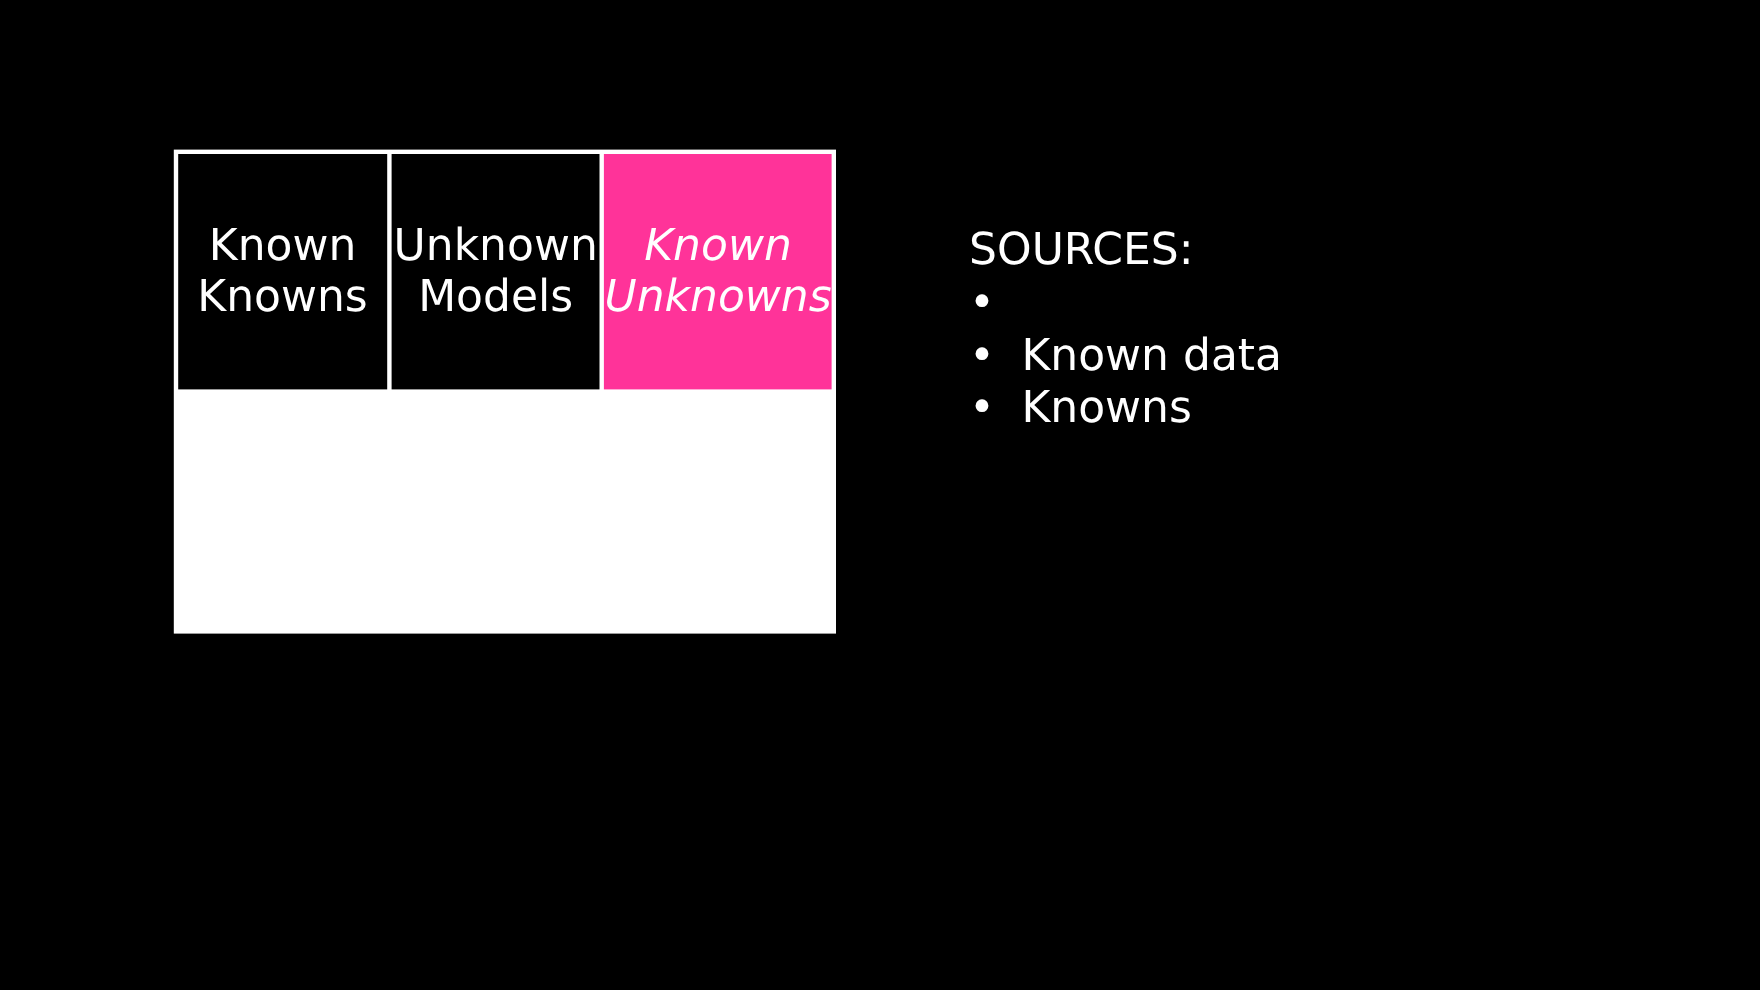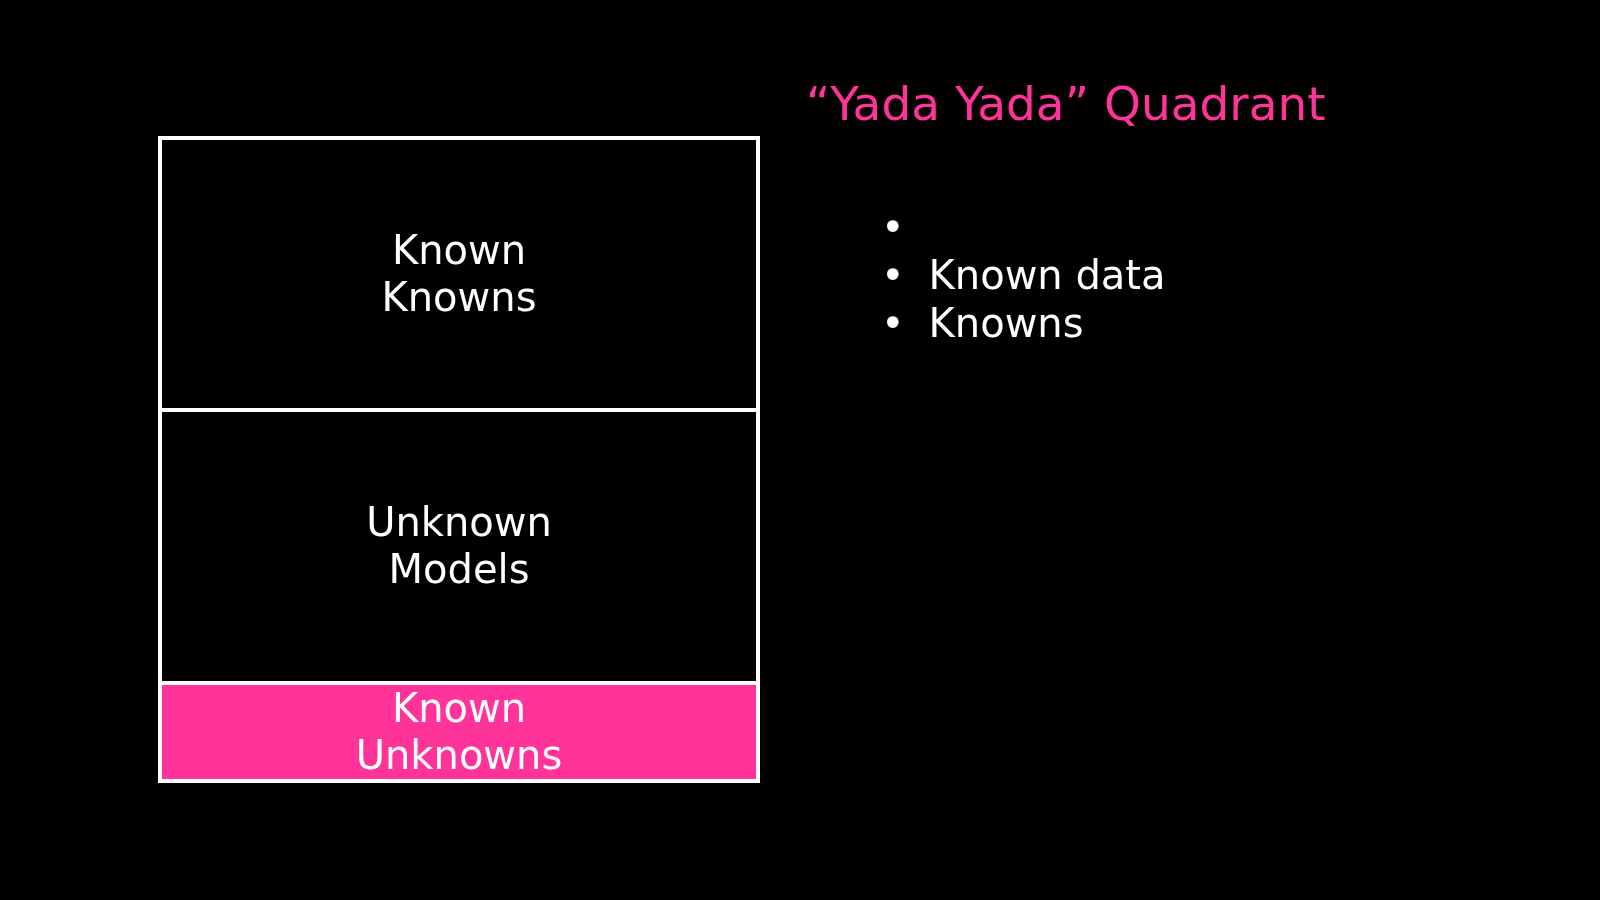--- a/index.html
+++ b/index.html
@@ -15,41 +15,42 @@
     overflow: hidden;
     font-family: "DejaVu Sans", "Liberation Sans", sans-serif;
   }
 
   
   .quadrant {
     position: absolute;
     left: 158px;
     top: 136px;
     width: 602px;
-    height: 647px;
+    height: 440px;
     box-sizing: border-box;
     background: var(--grid-line, #fff);
     display: grid;
-    grid-template-columns: 1fr;
+    grid-template-columns: 1fr 1fr 1fr;
     grid-template-rows: 1fr 1fr;
     gap: 4px;
     padding: 4px;
   }
   .cell {
     background: var(--bg, #000);
     color: #fff;
     display: flex;
     align-items: center;
     justify-content: center;
     text-align: center;
     font-size: 40px;
     line-height: 1.18;
   }
   .cell.highlight {
     background: var(--accent, #FF3399);
+    font-style: italic;
   }
   .cell-label {
     max-width: 250px;
   }
 
   
   .title {
     position: absolute;
     left: 806px;
     top: 76px;
@@ -96,23 +97,23 @@
       <div class="cell-label">Known Knowns</div>
     </div>
     <div class="cell">
       <div class="cell-label">Unknown Models</div>
     </div>
     <div class="cell highlight">
       <div class="cell-label">Known Unknowns</div>
     </div>
   </div>
 
-  <div class="title">“Yada Yada” Quadrant</div>
 
   <div class="sources">
+    <p class="sources-heading">SOURCES:</p>
     <ul class="sources-list">
       <li class="sources-item">
         <span class="bullet-glyph">•</span>
       </li>
       <li class="sources-item">
         <span class="bullet-glyph">•</span>
         <span>Known data</span>
       </li>
       <li class="sources-item">
         <span class="bullet-glyph">•</span>

